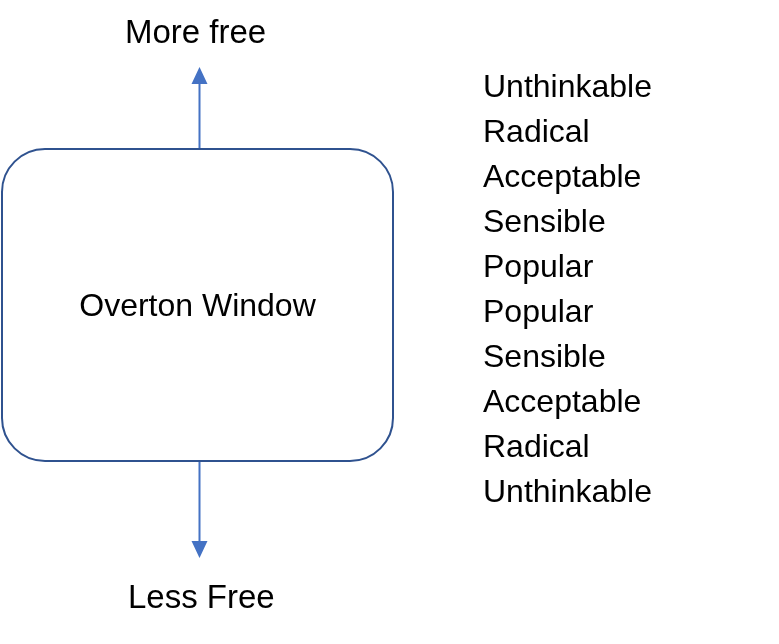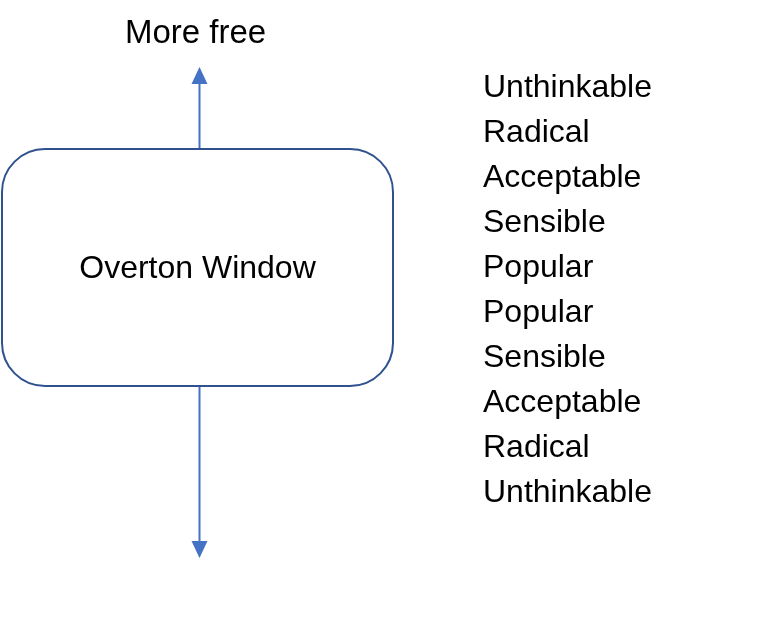--- a/index.html
+++ b/index.html
@@ -45,21 +45,21 @@
   }
   #less-free-label {
     left: 128px;
     top: 577px;
   }
   #overton-box {
     position: absolute;
     left: 1px;
     top: 148px;
     width: 393px;
-    height: 239px;
+    height: 314px;
     box-sizing: border-box;
     background: #ffffff;
     border: 2.5px solid var(--box-border, #2F528F);
     border-radius: 44px;
     display: flex;
     align-items: center;
     justify-content: center;
   }
   #overton-box-label {
     font-size: 32px;
@@ -90,20 +90,21 @@
     <polygon class="arrow-head" points="199.5,67 191.5,84 207.5,84"></polygon>
     <polygon class="arrow-head" points="199.5,558 191.5,541 207.5,541"></polygon>
   </svg>
 
   <div id="more-free-label" class="axis-label">More free</div>
 
   <div id="overton-box">
     <span id="overton-box-label">Overton Window</span>
   </div>
 
+  <div id="less-free-label" class="axis-label">Less Free</div>
 
   <ul id="spectrum-list">
 
   <li>Unthinkable</li>
       <li>Radical</li>
       <li>Acceptable</li>
       <li>Sensible</li>
       <li>Popular</li>
       <li>Popular</li>
       <li>Sensible</li>

